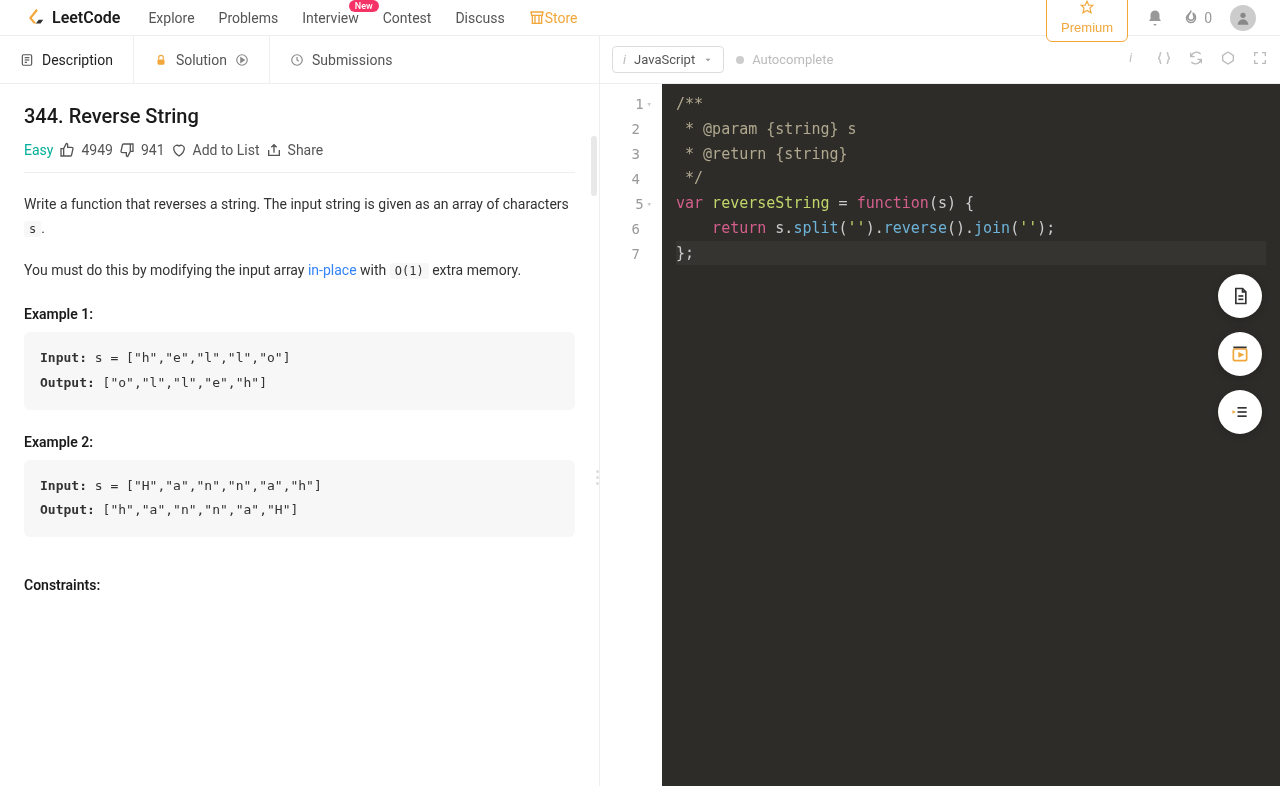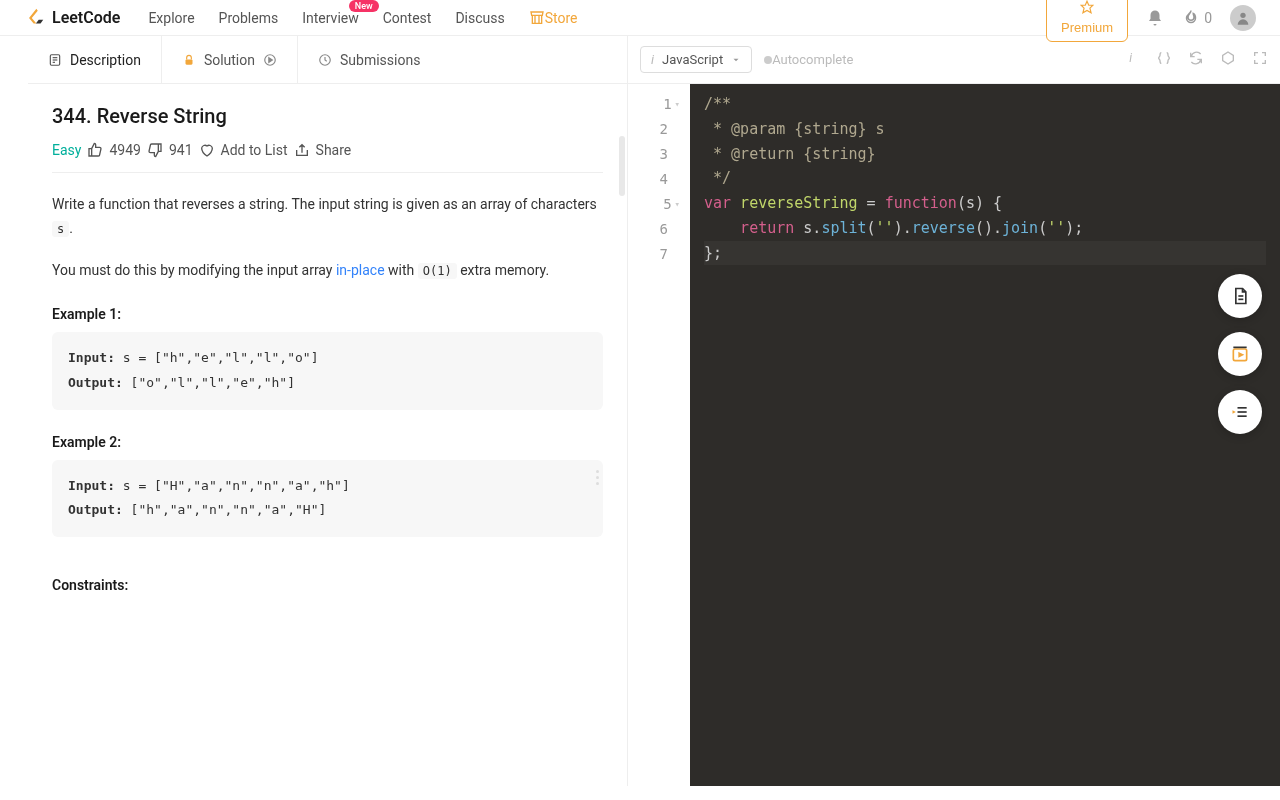--- a/index.html
+++ b/index.html
@@ -36,21 +36,21 @@
 .desc-p { font-size: 14px; line-height: 1.7; color: #333; margin-bottom: 18px; }
 .desc-p code { background: #f7f7f7; padding: 1px 5px; border-radius: 3px; font-family: ui-monospace, Menlo, monospace; font-size: 12px; }
 .in-place { color: #3383fa; }
 .example-h { font-weight: 600; font-size: 14px; margin-bottom: 10px; margin-top: 24px; }
 .example-block { background: #f7f7f7; border-radius: 6px; padding: 14px 16px; font-family: ui-monospace, Menlo, monospace; font-size: 13px; line-height: 1.9; color: #333; margin-bottom: 10px; }
 .example-block b { font-weight: 700; }
 
 
 .right-toolbar { height: 48px; border-bottom: 1px solid #eee; display: flex; align-items: center; padding: 0 12px; gap: 12px; }
 .lang-select { border: 1px solid #ddd; border-radius: 4px; padding: 5px 10px; font-size: 13px; color: #555; display: flex; align-items: center; gap: 8px; cursor: pointer; }
-.autocomplete { color: #bbb; font-size: 13px; display: flex; align-items: center; }
+.autocomplete { color: #bbb; font-size: 13px; display: flex; align-items: center; gap: 8px; }
 .dot-gray { width: 8px; height: 8px; border-radius: 50%; background: #ccc; }
 .toolbar-right { margin-left: auto; display: flex; gap: 16px; color: #bbb; }
 .toolbar-icon { cursor: pointer; }
 
 
 .editor { flex: 1; display: flex; background: #2e2c29; font-family: ui-monospace, Menlo, monospace; font-size: 15px; line-height: 1.65; overflow: hidden; position: relative; }
 .gutter { width: 62px; text-align: right; padding: 8px 10px 0 0; color: #999; background: #fff; font-size: 14px; }
 .gutter-line { display: flex; justify-content: flex-end; align-items: center; gap: 3px; height: 25px; }
 .fold-mark { color: #ccc; font-size: 9px; }
 .code-area { flex: 1; padding: 8px 14px 0 14px; white-space: pre; color: #ccc; }
@@ -125,21 +125,21 @@
       <svg width="16" height="16" viewBox="0 0 24 24" fill="#888">
           <circle cx="12" cy="8" r="4"></circle>
           <path d="M4 22a8 8 0 0 1 16 0z"></path>
         </svg>
     </div>
   </div>
 </div>
 
 <div class="main">
 
-  <div class="left" style="position:relative;margin-left:28px;">
+  <div class="left" style="position:relative;">
     <div class="left-tabs">
       <div class="left-tab">
         <svg width="14" height="14" viewBox="0 0 24 24" fill="none" stroke="#555" stroke-width="2">
             <rect x="4" y="3" width="16" height="18" rx="2"></rect>
             <line x1="8" y1="8" x2="16" y2="8"></line>
             <line x1="8" y1="12" x2="16" y2="12"></line>
             <line x1="8" y1="16" x2="12" y2="16"></line>
           </svg>
         <span>Description</span>
       </div>

